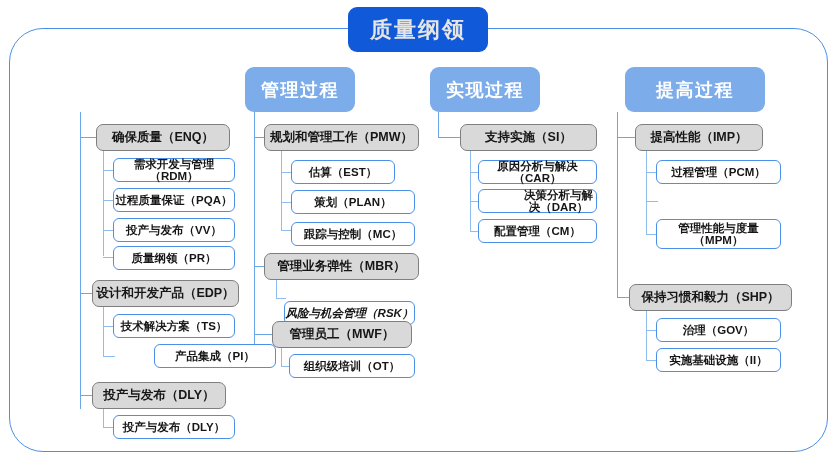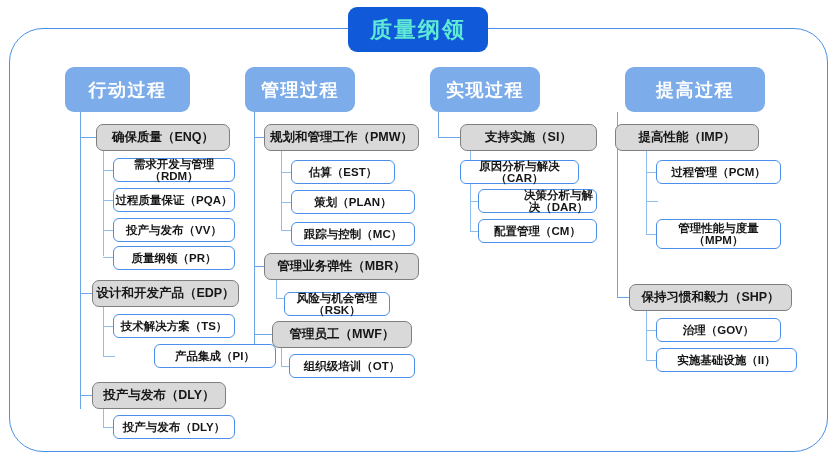--- a/index.html
+++ b/index.html
@@ -23,21 +23,21 @@
     background:transparent;
   }
 
   
   .title-badge{
     position:absolute;
     left:348px;top:7px;
     width:140px;height:45px;
     background:#1059d8;
     border-radius:9px;
-    color:#5eead4;
+    color:#e5e5e5;
     font-size:22px;
     font-weight:bold;
     letter-spacing:2px;
     display:flex;align-items:center;justify-content:center;
     z-index:6;
   }
 
   
   .cat{
     position:absolute;
@@ -94,21 +94,20 @@
 </style>
 </head>
 <body>
 
 <div id="stage">
 
   <div class="frame"></div>
 
   <div class="title-badge">质量纲领</div>
 
-  <div class="cat" style="left:65px;top:67px;width:125px;">行动过程</div>
 
   <div class="vline" style="left:80px;top:112px;height:297px;"></div>
   <div class="hline" style="left:80px;top:137px;width:16px;"></div>
   <div class="hline" style="left:80px;top:293px;width:12px;"></div>
   <div class="hline" style="left:80px;top:395px;width:12px;"></div>
 
   <div class="grp" style="left:96px;top:124px;width:134px;">确保质量（ENQ）</div>
   <div class="vline lite" style="left:103px;top:151px;height:105px;"></div>
   <div class="hline lite" style="left:103px;top:170px;width:12px;"></div>
   <div class="hline lite" style="left:103px;top:200px;width:12px;"></div>
@@ -142,55 +141,55 @@
   <div class="hline lite" style="left:281px;top:172px;width:12px;"></div>
   <div class="hline lite" style="left:281px;top:202px;width:12px;"></div>
   <div class="hline lite" style="left:281px;top:230px;width:12px;"></div>
   <div class="leaf" style="left:291px;top:160px;width:104px;text-align:center;">估算（EST）</div>
   <div class="leaf" style="left:291px;top:190px;width:124px;">策划（PLAN）</div>
   <div class="leaf" style="left:291px;top:222px;width:124px;">跟踪与控制（MC）</div>
 
   <div class="grp" style="left:264px;top:253px;width:155px;">管理业务弹性（MBR）</div>
   <div class="vline lite" style="left:276px;top:280px;height:18px;"></div>
   <div class="hline lite" style="left:276px;top:298px;width:10px;"></div>
-  <div class="leaf" style="left:284px;top:292px;width:106px;">风险与机会管理（RSK）</div>
+  <div class="leaf" style="left:284px;top:301px;width:131px;font-style:italic;">风险与机会管理（RSK）</div>
 
   <div class="grp" style="left:272px;top:321px;width:140px;">管理员工（MWF）</div>
   <div class="vline lite" style="left:281px;top:348px;height:18px;"></div>
   <div class="hline lite" style="left:281px;top:366px;width:10px;"></div>
   <div class="leaf" style="left:289px;top:354px;width:126px;">组织级培训（OT）</div>
 
   <div class="cat" style="left:430px;top:67px;width:110px;">实现过程</div>
   <div class="vline" style="left:438px;top:112px;height:25px;"></div>
   <div class="hline" style="left:438px;top:137px;width:22px;"></div>
 
   <div class="grp" style="left:460px;top:124px;width:137px;">支持实施（SI）</div>
   <div class="vline lite" style="left:470px;top:151px;height:80px;"></div>
   <div class="hline lite" style="left:470px;top:172px;width:10px;"></div>
   <div class="hline lite" style="left:470px;top:201px;width:10px;"></div>
   <div class="hline lite" style="left:470px;top:231px;width:10px;"></div>
-  <div class="leaf" style="left:460px;top:160px;width:119px;">原因分析与解决（CAR）</div>
+  <div class="leaf" style="left:478px;top:160px;width:119px;">原因分析与解决（CAR）</div>
   <div class="leaf" style="left:478px;top:189px;width:119px;padding-left:42px;">决策分析与解决（DAR）</div>
   <div class="leaf" style="left:478px;top:219px;width:119px;">配置管理（CM）</div>
 
   <div class="cat" style="left:605px;top:67px;width:140px;margin-left:20px;">提高过程</div>
   <div class="vline" style="left:617px;top:112px;height:186px;"></div>
   <div class="hline" style="left:617px;top:137px;width:18px;"></div>
   <div class="hline" style="left:617px;top:297px;width:12px;"></div>
 
-  <div class="grp" style="left:615px;top:124px;width:144px;">提高性能（IMP）</div>
+  <div class="grp" style="left:635px;top:124px;width:128px;">提高性能（IMP）</div>
   <div class="vline lite" style="left:646px;top:151px;height:83px;"></div>
   <div class="hline lite" style="left:646px;top:172px;width:12px;"></div>
   <div class="hline lite" style="left:646px;top:201px;width:12px;"></div>
   <div class="hline lite" style="left:646px;top:234px;width:12px;"></div>
   <div class="leaf" style="left:656px;top:160px;width:125px;">过程管理（PCM）</div>
   <div class="leaf" style="left:656px;top:189px;width:125px;margin-top:32px;">过程资产开发（PAD）</div>
   <div class="leaf two-line" style="left:656px;top:219px;width:125px;white-space:pre-line;">管理性能与度量
 （MPM）</div>
 
   <div class="grp" style="left:629px;top:284px;width:163px;">保持习惯和毅力（SHP）</div>
   <div class="vline lite" style="left:646px;top:311px;height:49px;"></div>
   <div class="hline lite" style="left:646px;top:330px;width:12px;"></div>
   <div class="hline lite" style="left:646px;top:360px;width:12px;"></div>
   <div class="leaf" style="left:656px;top:318px;width:125px;">治理（GOV）</div>
-  <div class="leaf" style="left:656px;top:348px;width:141px;">实施基础设施（II）</div>
+  <div class="leaf" style="left:656px;top:348px;width:125px;">实施基础设施（II）</div>
 
 </div>
 
 </body></html>

